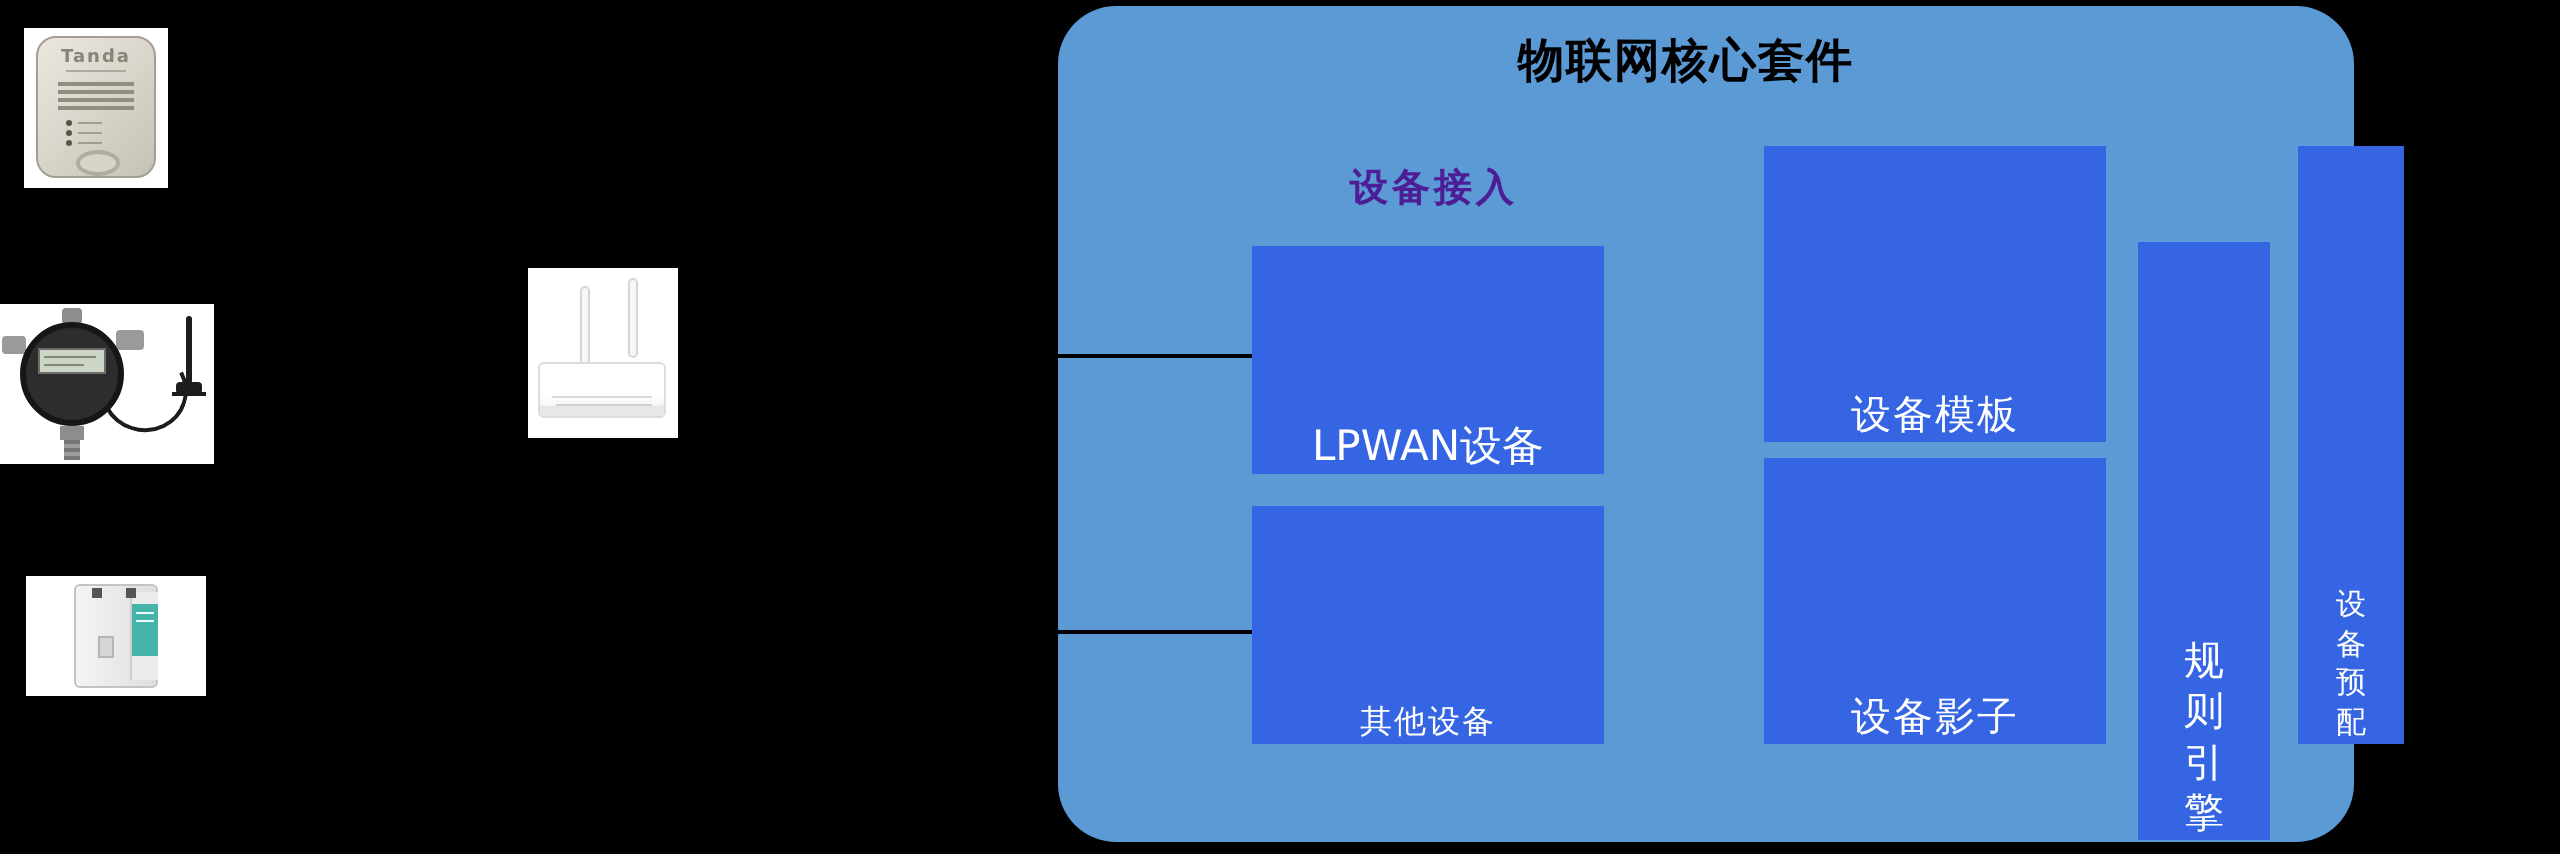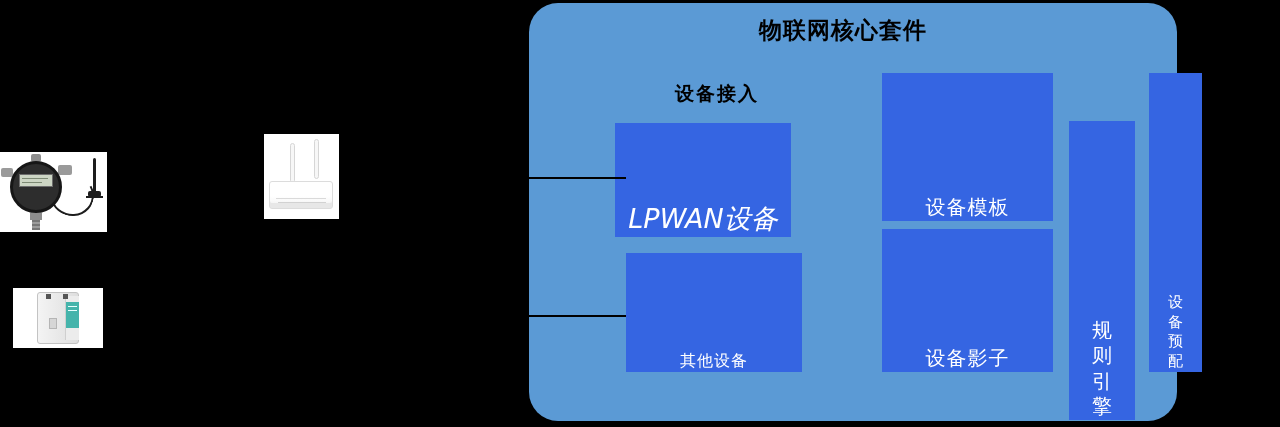--- a/index.html
+++ b/index.html
@@ -15,27 +15,27 @@
   .suite{
     position:absolute;left:529px;top:3px;width:648px;height:418px;
     background:#5B9AD5;border-radius:29px;z-index:1;
   }
   .suite-title{
     position:absolute;left:230px;top:12px;
     font-size:23px;font-weight:600;color:#000;letter-spacing:1px;white-space:nowrap;
   }
   .access-label{
     position:absolute;left:146px;top:78px;
-    font-size:19px;font-weight:600;color:#000000;letter-spacing:2px;white-space:nowrap;
+    font-size:19px;font-weight:600;color:#4c1d95;letter-spacing:2px;white-space:nowrap;
   }
   .box{
     position:absolute;background:#3565E2;color:#fff;
     display:flex;align-items:flex-end;justify-content:center;text-align:center;
   }
-  .box-lpwan{left:86px;top:120px;width:176px;height:114px;font-size:27px;font-style:italic;}
+  .box-lpwan{left:97px;top:120px;width:176px;height:114px;font-size:21px;}
   .box-other{left:97px;top:250px;width:176px;height:119px;font-size:16px;letter-spacing:1px;}
   .box-template{left:353px;top:70px;width:171px;height:148px;font-size:20px;letter-spacing:1px;}
   .box-shadow{left:353px;top:226px;width:171px;height:143px;font-size:20px;letter-spacing:1px;}
   .box-mgmt{left:287px;top:69px;width:53px;height:300px;}
   .box-rule{left:540px;top:70px;width:66px;height:299px;margin-top:48px;}
   .box-prov{left:620px;top:70px;width:53px;height:299px;}
   .v-text{
     display:block;width:1.1em;word-break:break-all;line-height:1.28;
     text-align:center;font-size:20px;
   }
@@ -96,20 +96,37 @@
   .rt-slot2{left:14px;top:68px;width:48px;height:1px;background:#d2d2d2;}
 </style>
 </head>
 <body>
 
 <div class="canvas">
 
   <div class="line line-1"></div>
   <div class="line line-2"></div>
 
+  <div class="photo photo-smoke">
+    <div class="sd-body">
+      <div class="sd-brand">Tanda</div>
+      <div class="sd-sub"></div>
+      <div class="sd-vent" style="top:22px"></div>
+      <div class="sd-vent" style="top:26px"></div>
+      <div class="sd-vent" style="top:30px"></div>
+      <div class="sd-vent" style="top:34px"></div>
+      <div class="sd-led" style="top:41px"></div>
+      <div class="sd-led-lbl" style="top:42px"></div>
+      <div class="sd-led" style="top:46px"></div>
+      <div class="sd-led-lbl" style="top:47px"></div>
+      <div class="sd-led" style="top:51px"></div>
+      <div class="sd-led-lbl" style="top:52px"></div>
+      <div class="sd-btn"></div>
+    </div>
+  </div>
 
   <div class="photo photo-sensor">
     <div class="ps-cable"></div>
     <div class="ps-fit-l"></div>
     <div class="ps-fit-r"></div>
     <div class="ps-fit-t"></div>
     <div class="ps-gauge"></div>
     <div class="ps-lcd"></div>
     <div class="ps-lcd-line"></div>
     <div class="ps-lcd-line2"></div>

